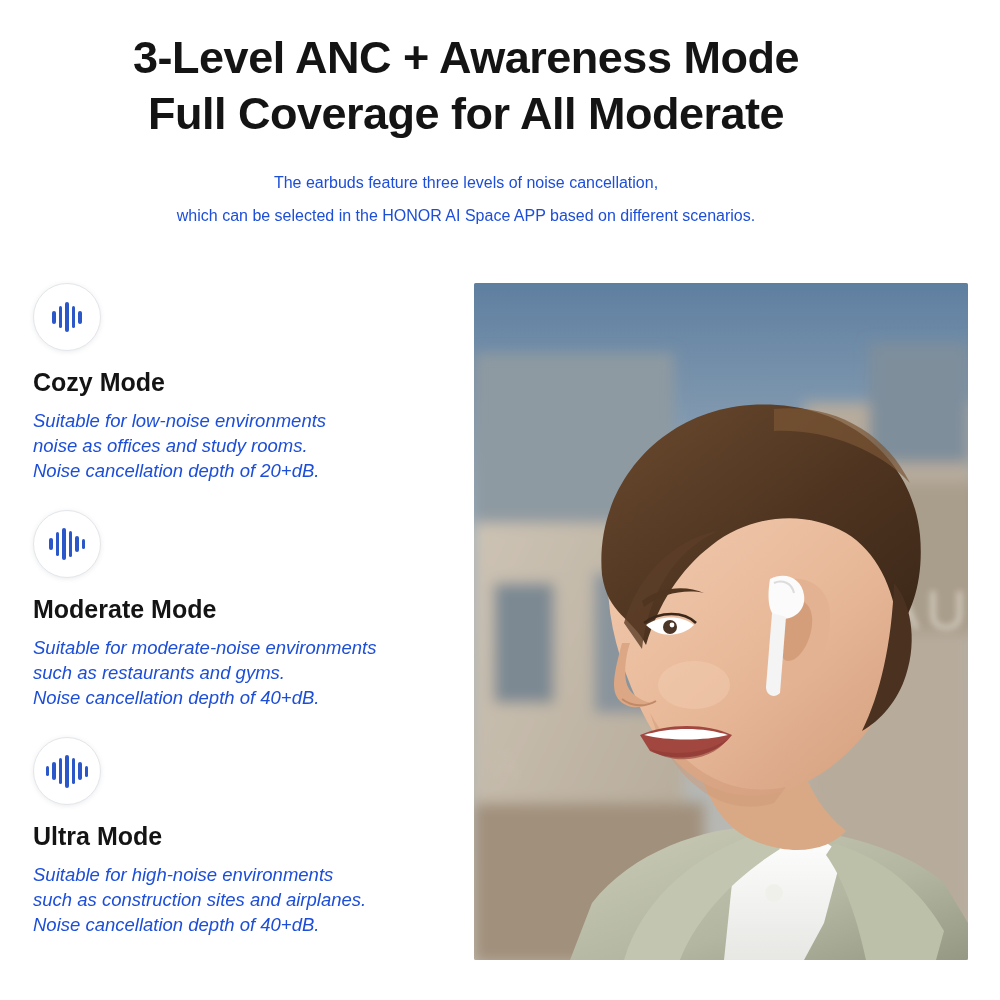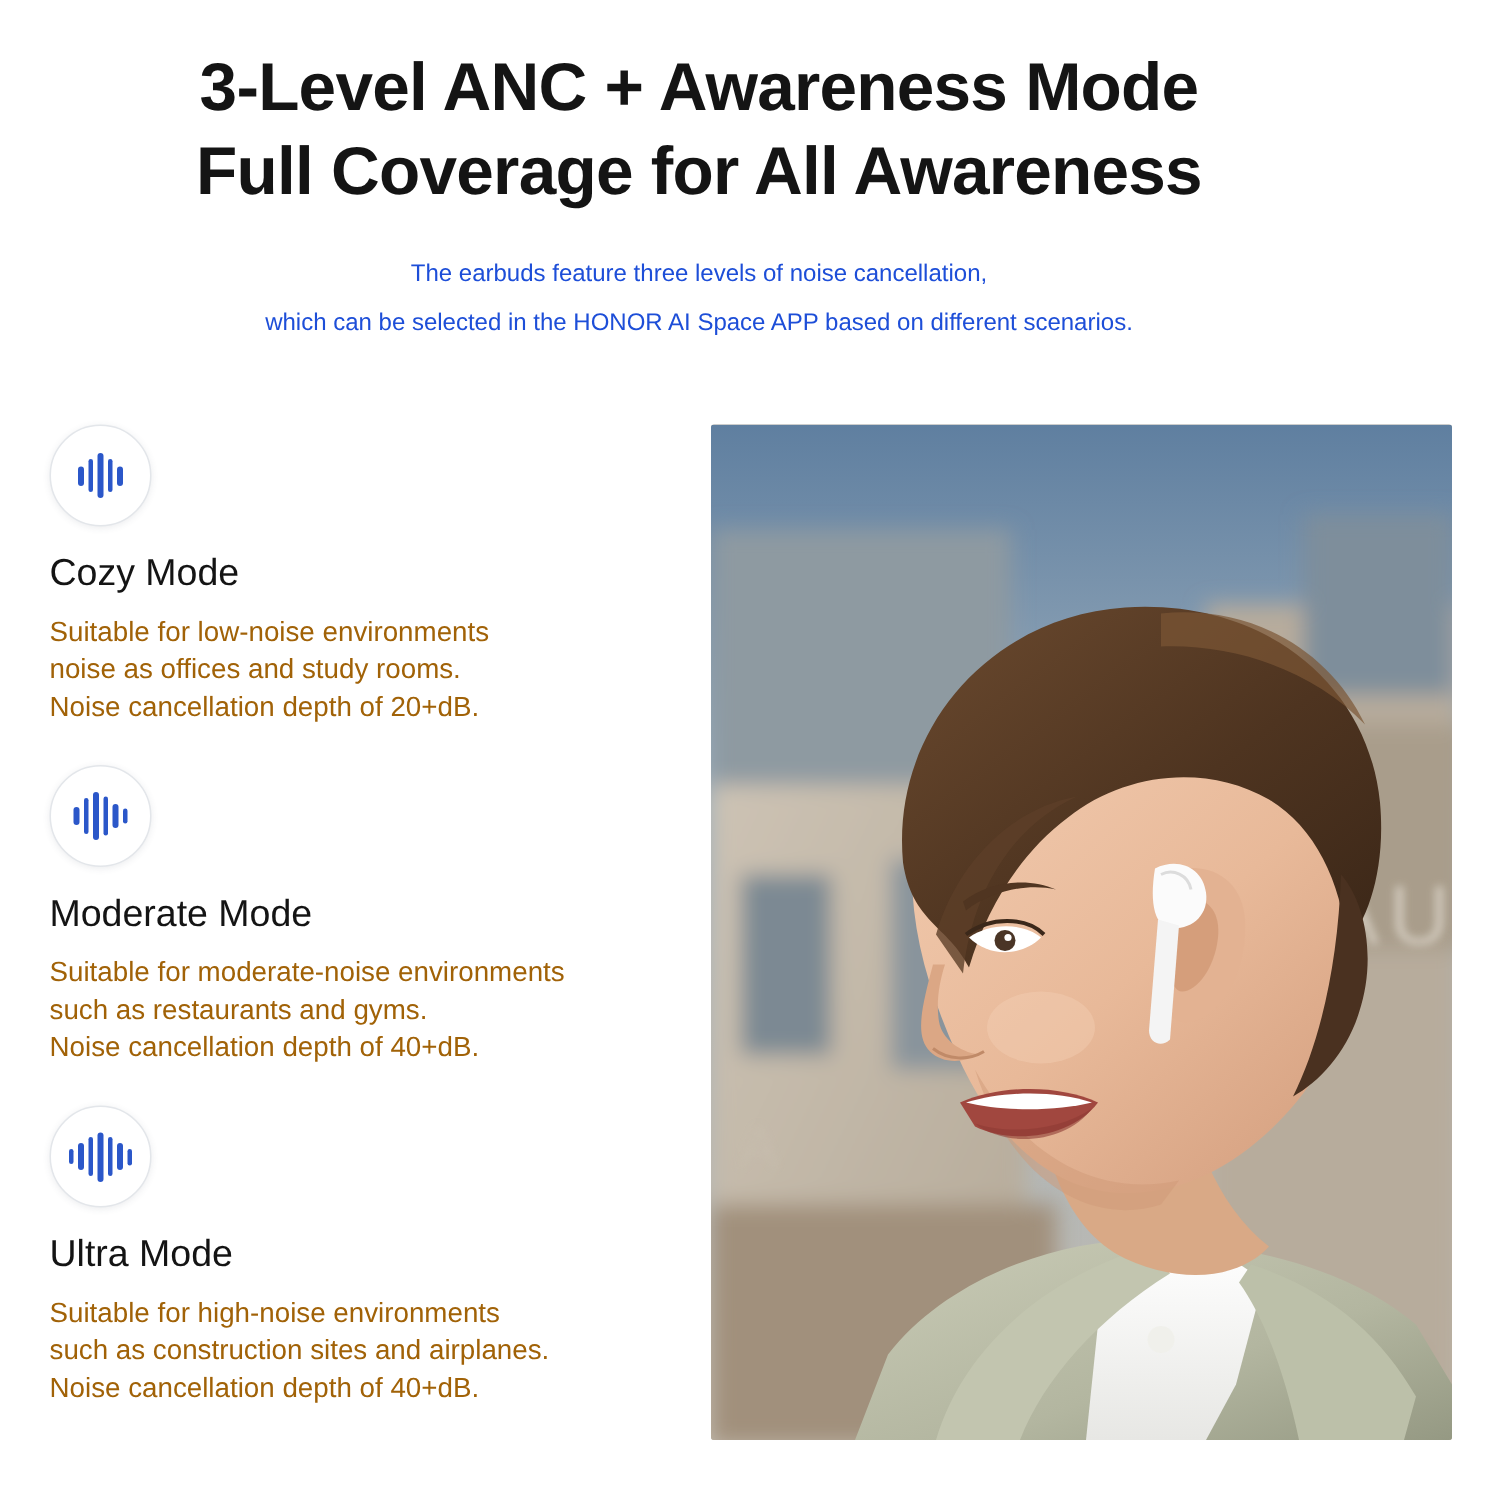--- a/index.html
+++ b/index.html
@@ -83,28 +83,29 @@
   }
   .bars span {
     display: block;
     width: 3.5px;
     border-radius: 2px;
     background: #2b57c9;
   }
   .feature-name {
     margin-top: 17px;
     font-size: 25px;
-    font-weight: 400;
+    font-weight: 700;
     color: #141414;
   }
   .feature-desc {
     margin-top: 11px;
     font-size: 18.5px;
     line-height: 25px;
-    color: #a16207;
+    color: #1d4ed8;
+    font-style: italic;
   }
   .feature-desc div { white-space: nowrap; }
 
   
   .photo {
     position: absolute;
     left: 474px;
     top: 0;
     width: 494px;
     height: 677px;
@@ -114,21 +115,21 @@
   }
   .photo svg { display: block; }
 </style>
 </head>
 <body>
 
 <div class="page">
 
   <div class="header">
     <div class="title-line">3-Level ANC + Awareness Mode</div>
-    <div class="title-line">Full Coverage for All Awareness</div>
+    <div class="title-line">Full Coverage for All Moderate</div>
     <div class="subtitle">
       <div>The earbuds feature three levels of noise cancellation,</div>
       <div>which can be selected in the HONOR AI Space APP based on different scenarios.</div>
     </div>
   </div>
 
   <div class="content">
 
     <div class="features">
 

